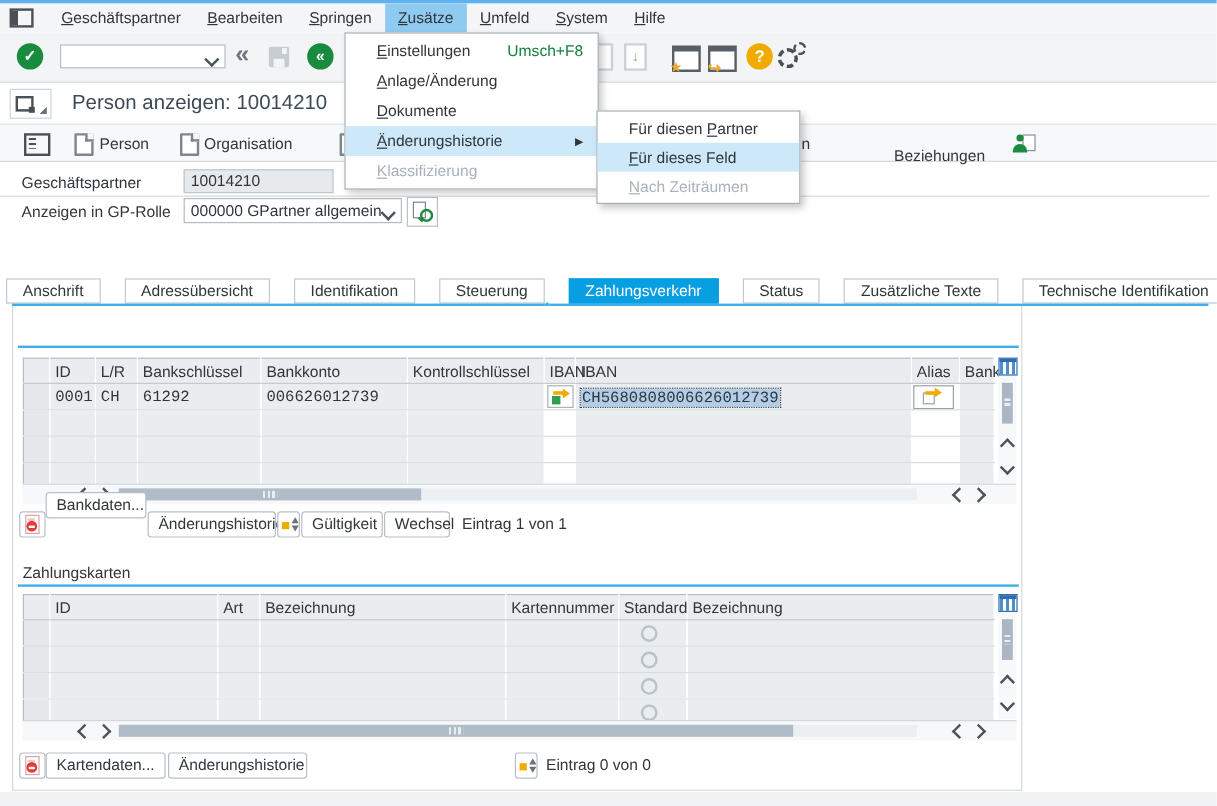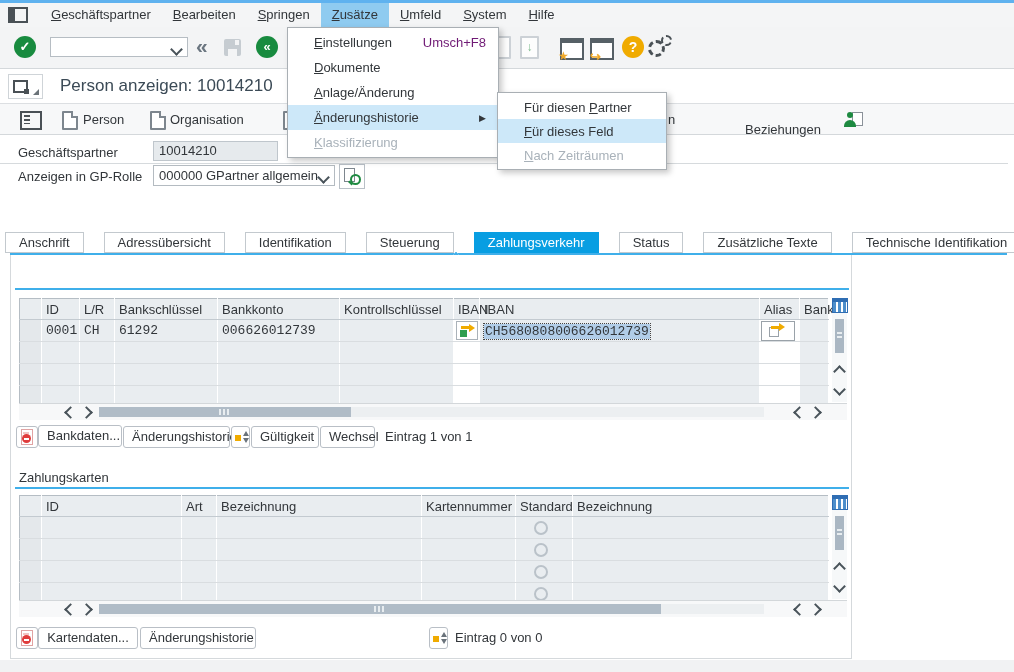--- a/index.html
+++ b/index.html
@@ -149,21 +149,21 @@
   .tri-down{position:absolute;left:11px;bottom:4px;width:0;height:0;border-left:3px solid transparent;border-right:3px solid transparent;border-top:5px solid #6a737b;}
   .entry-text{position:absolute;line-height:22px;}
 
   .bottomstrip{left:0;top:660px;width:1014px;height:12px;background:#f1f2f3;}
 
   
   .menupanel{position:absolute;background:#fff;border:1px solid #a9afb4;box-shadow:3px 3px 6px rgba(0,0,0,.22);z-index:99;padding:2px 0;}
   .menu-item{height:25px;display:flex;align-items:center;padding:0 12px 0 26px;white-space:nowrap;cursor:default;}
   .menu-item .lbl{flex:0 0 auto;}
   .menu-item .sp{flex:1 1 auto;min-width:18px;}
-  .menu-item .sc{color:#701a75;}
+  .menu-item .sc{color:#15803d;}
   .menu-item.hl{background:var(--menu-highlight,#cde8f9);}
   .menu-item.dis{color:#a9b2ba;}
   .sub-arrow{font-size:9px;color:#32363a;}
 </style>
 </head>
 <body>
 
 <div class="abs topline"></div>
 
 <div class="abs menubar">
@@ -368,21 +368,21 @@
     <div class="chv-box" style="left:789px;top:1px;">
         <span class="chv chv-right"></span>
       </div>
   </div>
 
   <div class="ibtn" style="left:5px;top:171px;">
     <span class="del-page">
         <span class="del-dot"></span>
       </span>
   </div>
-  <div class="btn" style="left:27px;top:170px;width:84px;">Bankdaten...</div>
+  <div class="btn" style="left:27px;top:155px;width:84px;">Bankdaten...</div>
   <div class="btn" style="left:112px;top:171px;width:107px;">Änderungshistorie</div>
   <div class="ibtn sort-ibtn" style="left:220px;top:171px;">
     <span class="sort-sq"></span>
     <span class="tri-up"></span>
     <span class="tri-down"></span>
   </div>
   <div class="btn" style="left:240px;top:171px;width:68px;">Gültigkeit</div>
   <div class="btn" style="left:309px;top:171px;width:55px;">Wechsel</div>
   <span class="entry-text" style="left:374px;top:171px;">Eintrag 1 von 1</span>
 
@@ -494,24 +494,24 @@
 
 <div class="abs bottomstrip"></div>
 
 <div class="menupanel" style="left:287px;top:27px;width:210px;">
   <div class="menu-item">
     <span class="lbl"><u>E</u>instellungen</span>
     <span class="sp"></span>
     <span class="sc">Umsch+F8</span>
   </div>
   <div class="menu-item">
+    <span class="lbl"><u>A</u>nlage/Änderung</span>
+  </div>
+  <div class="menu-item">
     <span class="lbl"><u>D</u>okumente</span>
-  </div>
-  <div class="menu-item">
-    <span class="lbl"><u>A</u>nlage/Änderung</span>
   </div>
   <div class="menu-item hl">
     <span class="lbl"><u>Ä</u>nderungshistorie</span>
     <span class="sp"></span>
     <span class="sub-arrow">▶</span>
   </div>
   <div class="menu-item dis">
     <span class="lbl"><u>K</u>lassifizierung</span>
   </div>
 </div>

